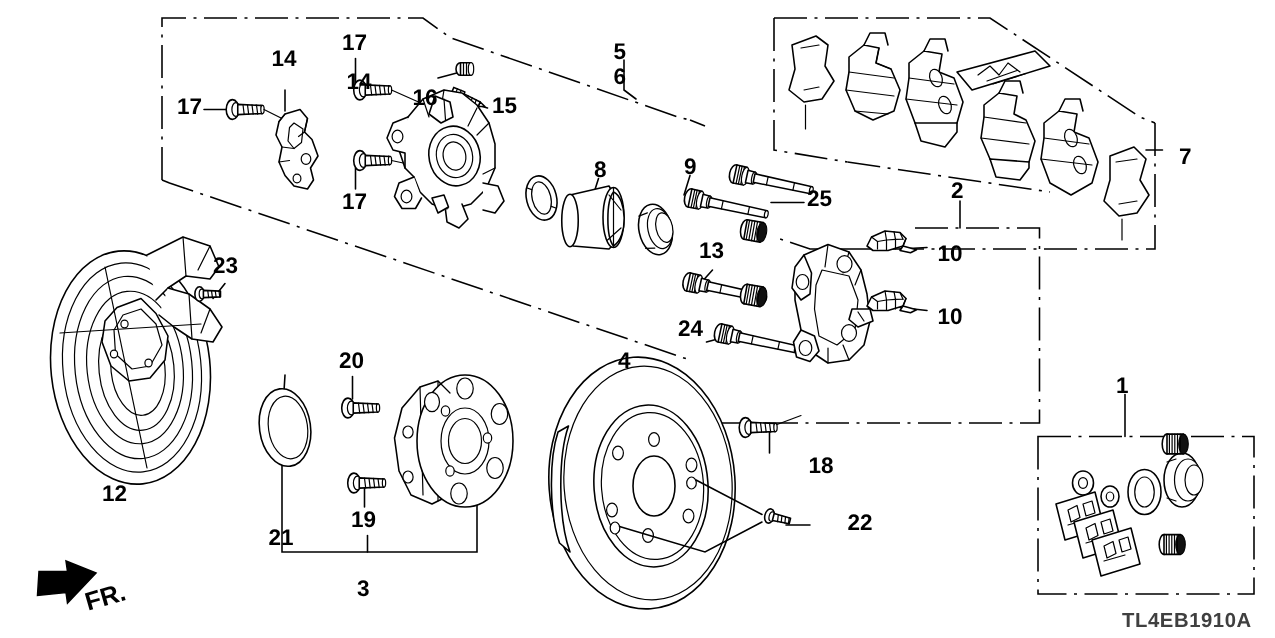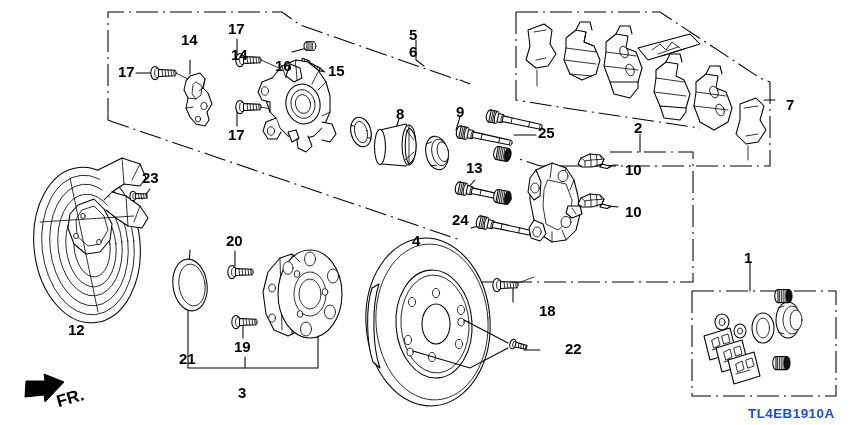--- a/index.html
+++ b/index.html
@@ -5,21 +5,21 @@
 <style>
   html,body{margin:0;padding:0;background:#fff;}
   body{width:850px;height:425px;overflow:hidden;
        font-family:"Liberation Sans",sans-serif;}
   #stage{position:relative;width:850px;height:425px;background:#ffffff;}
   #stage svg{position:absolute;left:0;top:0;}
   .lbl{position:absolute;font-family:"Liberation Sans",sans-serif;
        font-size:15px;font-weight:700;color:#000;line-height:1;
        white-space:nowrap;letter-spacing:0px;}
   .diagcode{position:absolute;font-family:"Liberation Sans",sans-serif;
-       font-size:13.5px;font-weight:700;color:#1d4ed8;letter-spacing:.4px;}
+       font-size:13.5px;font-weight:700;color:#404040;letter-spacing:.4px;}
   .frmark{position:absolute;font-family:"Liberation Sans",sans-serif;
        font-size:17px;font-weight:700;color:#000;
        transform:rotate(-16deg);transform-origin:left bottom;}
 </style>
 </head>
 <body>
 
 <div id="stage">
 
 <svg width="850" height="425" viewBox="0 0 850 425">

